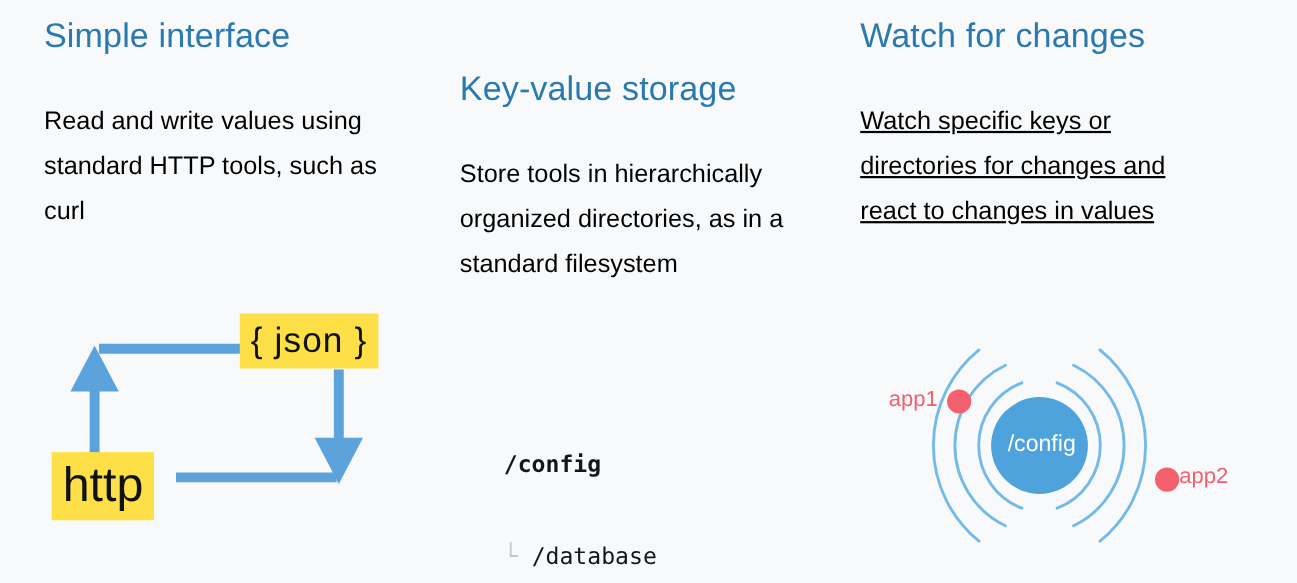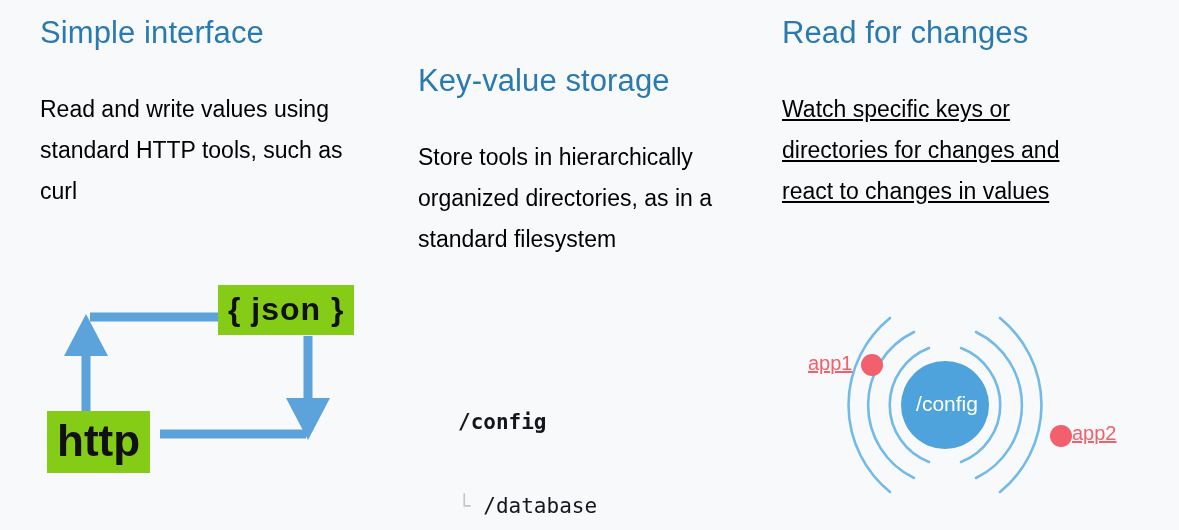--- a/index.html
+++ b/index.html
@@ -61,23 +61,23 @@
   .loop-diagram {
     position: absolute;
     left: 40px;
     top: 278px;
     width: 340px;
     height: 200px;
   }
   .loop-diagram svg { display: block; }
   .chip {
     position: absolute;
-    background: #84cc16;
+    background: #fde047;
     color: #111111;
-    font-weight: bold;
+    font-weight: normal;
     font-size: 30px;
     line-height: 1;
     padding: 8px 10px 10px 10px;
     white-space: nowrap;
   }
   .chip-json {
     left: 178px;
     top: 7px;
     font-size: 32px;
     letter-spacing: 1px;
@@ -112,21 +112,20 @@
     width: 360px;
     height: 220px;
   }
   .rings svg { display: block; }
   .ring-label {
     position: absolute;
     color: #f2606d;
     font-size: 20px;
     font-weight: 400;
     white-space: nowrap;
-    text-decoration: underline;
   }
   .label-app1 { left: 8px; top: 52px; }
   .label-app2 { left: 272px; top: 122px; }
   .center-label {
     position: absolute;
     left: 102px;
     top: 92px;
     width: 90px;
     text-align: center;
     color: #ffffff;
@@ -145,21 +144,21 @@
       <h2 class="heading">Simple interface</h2>
       <p class="body-text">Read and write values using standard HTTP tools, such as curl</p>
     </div>
 
     <div class="col col-2">
       <h2 class="heading">Key-value storage</h2>
       <p class="body-text">Store tools in hierarchically organized directories, as in a standard filesystem</p>
     </div>
 
     <div class="col col-3">
-      <h2 class="heading">Read for changes</h2>
+      <h2 class="heading">Watch for changes</h2>
       <p class="body-text">Watch specific keys or directories for changes and react to changes in values</p>
     </div>
   </div>
 
   <div class="loop-diagram">
     <svg width="340" height="200" viewBox="0 0 340 200">
 
       <path d="M 182 39 L 50 39" stroke="#5ba3da" stroke-width="9" fill="none"></path>
 
       <path d="M 46 158 L 46 74" stroke="#5ba3da" stroke-width="9" fill="none"></path>

